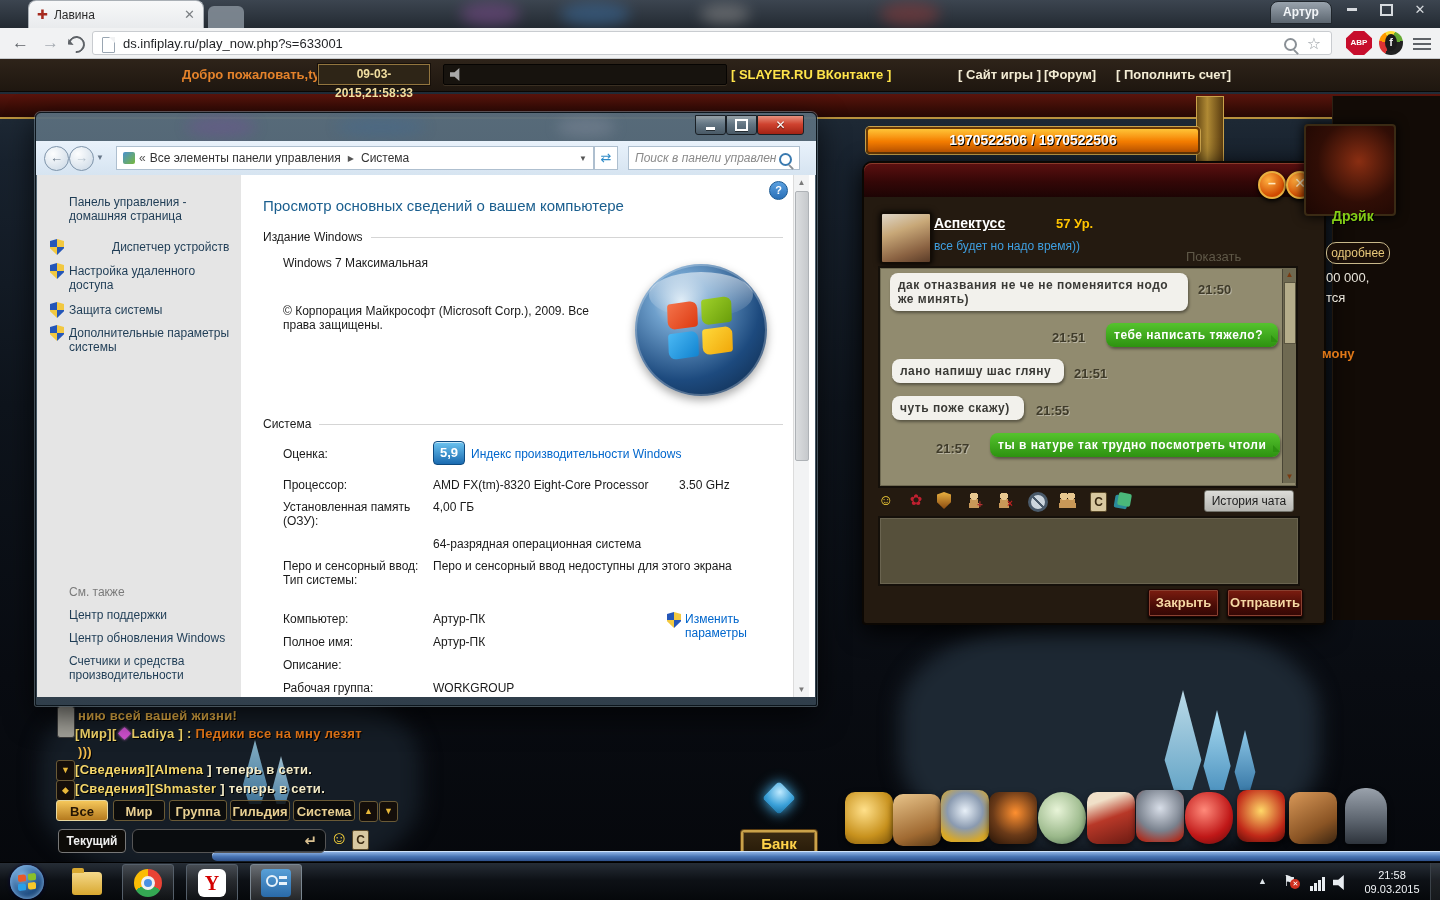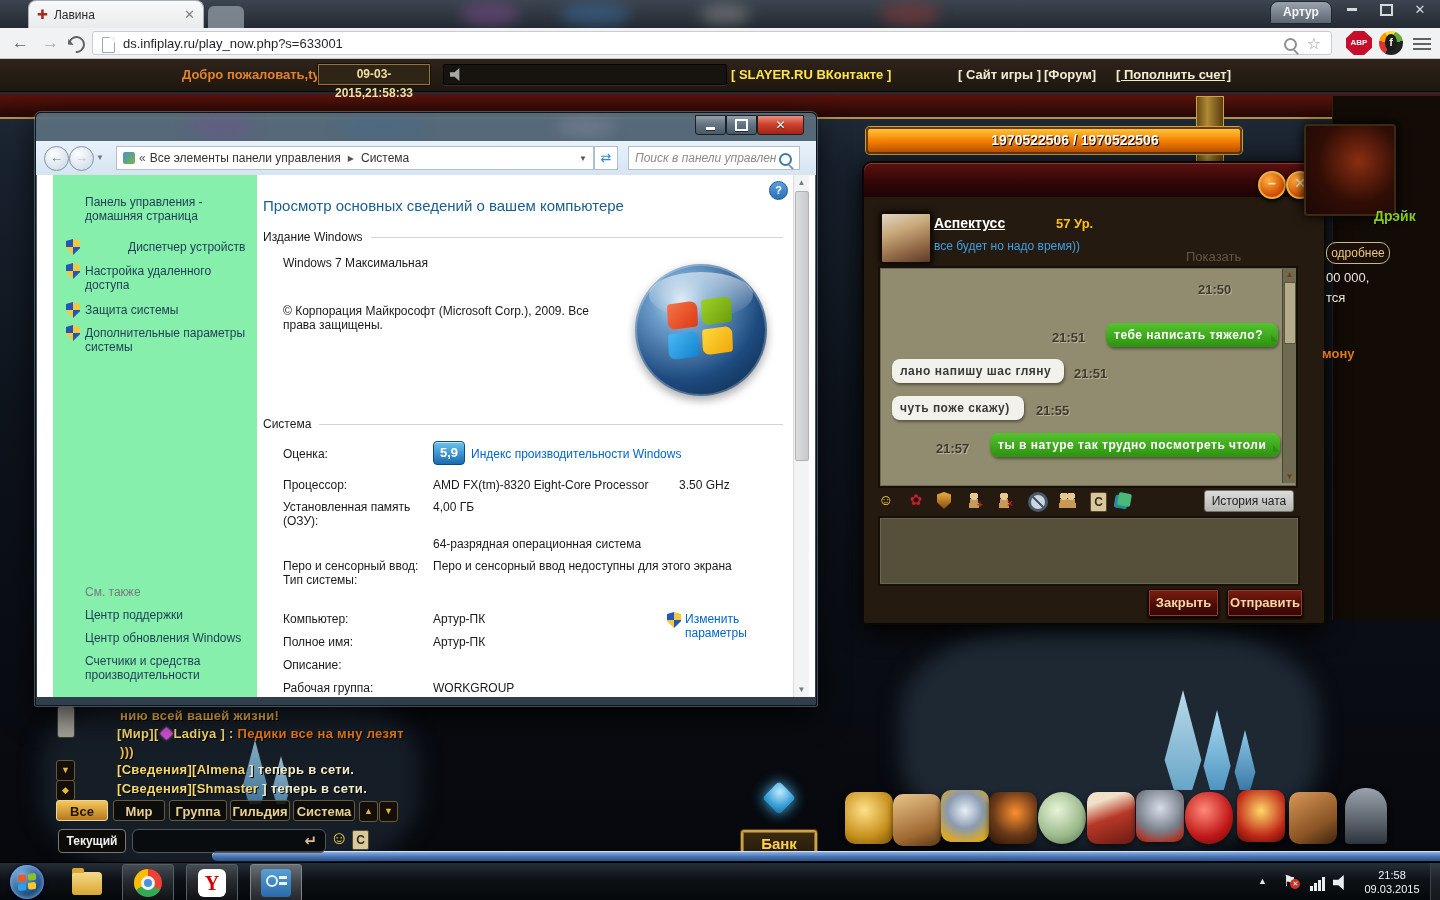--- a/index.html
+++ b/index.html
@@ -1,19 +1,19 @@
 <!DOCTYPE html>
 <html><head>
 <meta charset="utf-8">
 <style>
   html,body{margin:0;padding:0;background:#000;}
   #screen{position:relative;width:1440px;height:900px;overflow:hidden;
     font-family:"Liberation Sans","DejaVu Sans",sans-serif;background:#0c1118;}
   .a{position:absolute;}
-  .ts{text-shadow:1px 1px 0 #000;padding-left:42px;}
+  .ts{text-shadow:1px 1px 0 #000;}
   
   .bg-base{left:0;top:0;width:1440px;height:900px;
     background:linear-gradient(180deg,#2c3a46 0%,#18222e 18%,#0e141c 45%,#090c12 75%,#05070b 100%);}
   .rock{border-radius:40%;filter:blur(10px);}
   .crystal{clip-path:polygon(50% 0,90% 70%,70% 100%,30% 100%,10% 70%);}
   .red-band{left:0;top:94px;width:1440px;height:24px;z-index:2;
     background:linear-gradient(180deg,#5a140c,#380c06 60%,#240704);
     box-shadow:0 1px 0 #b8923e,0 -1px 0 #b8923e inset;}
   .gold-pillar{left:1196px;top:96px;width:26px;height:212px;z-index:5;
     background:linear-gradient(90deg,#6a4c16,#b08a34 40%,#5a3c10);border:1px solid #caa24a;}
@@ -251,21 +251,21 @@
 
   <div class="a gametop">
     <span class="a welcome" style="left:182px;top:9px;">Добро пожаловать,tyty</span>
     <div class="a datebox" style="left:318px;top:6px;width:110px;height:19px;line-height:19px;">09-03-2015,21:58:33</div>
     <div class="a volbar" style="left:443px;top:6px;width:282px;height:19px;">
       <span class="a speaker" style="left:6px;top:3px;"></span>
     </div>
     <span class="a toplink lk-y" style="left:731px;top:9px;">[ SLAYER.RU ВКонтакте ]</span>
     <span class="a toplink lk-w" style="left:958px;top:9px;">[ Сайт игры ]</span>
     <span class="a toplink lk-w" style="left:1044px;top:9px;">[Форум]</span>
-    <span class="a toplink lk-w" style="left:1116px;top:9px;text-decoration:underline;">[ Пополнить счет]</span>
+    <span class="a toplink lk-w" style="left:1116px;top:9px;">[ Пополнить счет]</span>
   </div>
 
   <div class="a hpbar ts">1970522506 / 1970522506</div>
   <div class="a portrait"></div>
   <span class="a petname ts" style="left:1332px;top:208px;z-index:12;">Дрэйк</span>
   <div class="a details-btn" style="left:1326px;top:242px;width:62px;height:20px;line-height:20px;z-index:12;">одробнее</div>
   <span class="a frag" style="left:1326px;top:270px;z-index:12;">00 000,</span>
   <span class="a frag" style="left:1326px;top:290px;z-index:12;">тся</span>
   <span class="a frag" style="left:1322px;top:346px;color:#e07818;font-weight:bold;z-index:12;">мону</span>
 
@@ -300,21 +300,21 @@
       </div>
       <div class="a refreshbtn">⇄</div>
       <div class="a searchfield">
         <input placeholder="Поиск в панели управления" style="">
         <span class="a mag" style="right:7px;top:6px;border-color:#3a7ab0;"></span>
       </div>
     </div>
 
     <div class="a wbody">
 
-      <div class="a" style="left:16px;top:0;width:204px;height:522px;background:#86efac;">
+      <div class="a" style="left:0;top:0;width:204px;height:522px;background:#e5e5e5;">
         <div class="a sbhome" style="left:32px;top:20px;width:155px;">Панель управления - домашняя страница</div>
         <span class="a uac" style="left:13px;top:64px;"></span>
         <div class="a sbitem" style="left:32px;top:65px;width:160px;margin-left:43px;">Диспетчер устройств</div>
         <span class="a uac" style="left:13px;top:88px;"></span>
         <div class="a sbitem" style="left:32px;top:89px;width:150px;">Настройка удаленного доступа</div>
         <span class="a uac" style="left:13px;top:127px;"></span>
         <div class="a sbitem" style="left:32px;top:128px;width:160px;">Защита системы</div>
         <span class="a uac" style="left:13px;top:150px;"></span>
         <div class="a sbitem" style="left:32px;top:151px;width:165px;">Дополнительные параметры системы</div>
         <div class="a seealso" style="left:32px;top:410px;">См. также</div>
@@ -382,20 +382,21 @@
     <div class="a chat-title"></div>
     <div class="a ringbtn" style="left:394px;top:8px;">–</div>
     <div class="a ringbtn" style="left:422px;top:8px;">✕</div>
     <div class="a avatar" style="left:16px;top:49px;"></div>
     <span class="a cname" style="left:70px;top:52px;">Аспектусс</span>
     <span class="a clevel" style="left:192px;top:53px;">57 Ур.</span>
     <span class="a cstatus" style="left:70px;top:76px;">все будет но надо время))</span>
     <span class="a dimshow" style="left:322px;top:86px;">Показать</span>
 
     <div class="a msgpanel">
+      <div class="a bubble bwhite" style="left:10px;top:5px;width:298px;">дак отназвания не че не поменяится  нодо же минять)</div>
       <span class="a mtime" style="left:318px;top:14px;">21:50</span>
       <div class="a bubble bgreen" style="left:226px;top:55px;width:172px;">тебе написать тяжело?</div>
       <span class="a mtime" style="left:172px;top:62px;">21:51</span>
       <div class="a bubble bwhite" style="left:12px;top:91px;width:172px;">лано напишу шас гляну</div>
       <span class="a mtime" style="left:194px;top:98px;">21:51</span>
       <div class="a bubble bwhite" style="left:12px;top:128px;width:132px;">чуть поже скажу)</div>
       <span class="a mtime" style="left:156px;top:135px;">21:55</span>
       <div class="a bubble bgreen" style="left:110px;top:165px;width:290px;">ты в натуре так трудно посмотреть чтоли</div>
       <span class="a mtime" style="left:56px;top:173px;">21:57</span>
       <div class="a cscroll">

